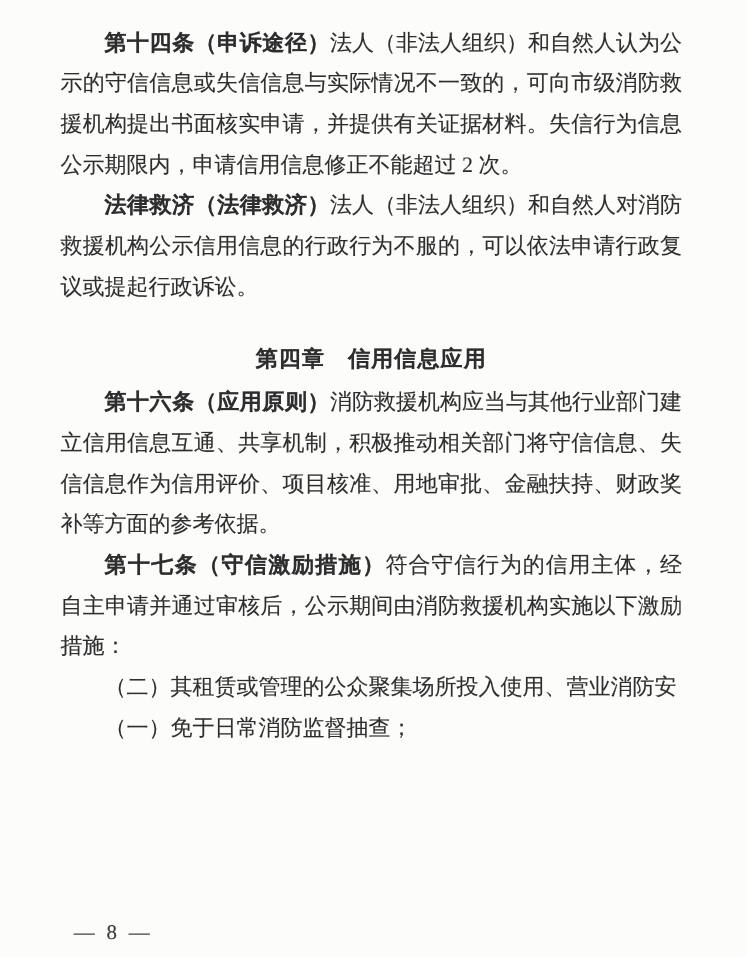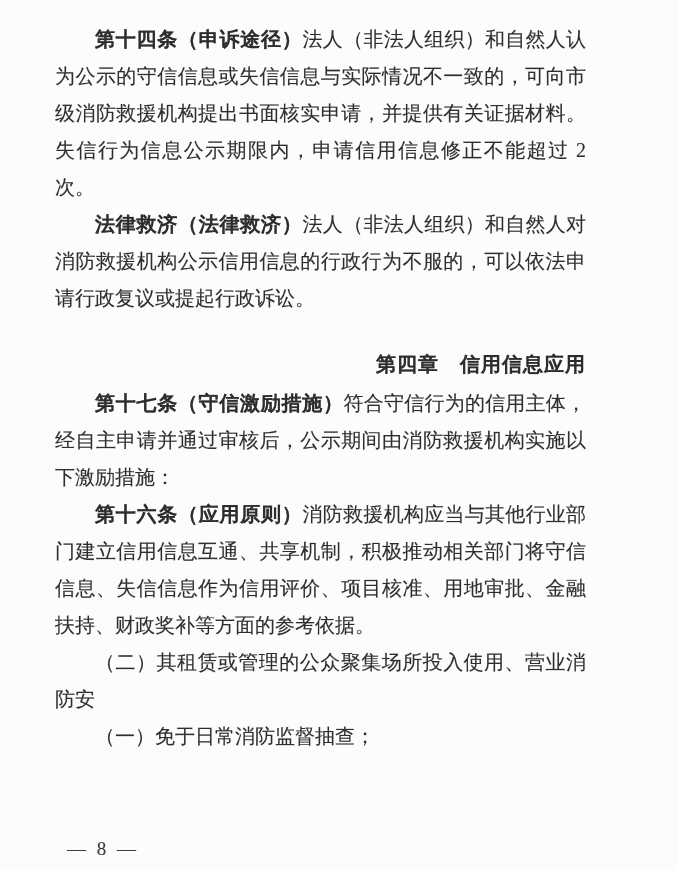--- a/index.html
+++ b/index.html
@@ -7,21 +7,21 @@
     padding: 0;
     background: #fcfcfb;
   }
   .page {
     position: relative;
     width: 678px;
     height: 870px;
     box-sizing: border-box;
     background: #fcfcfb;
     overflow: hidden;
-    padding: 21px 92px 0 55px;
+    padding: 21px 58px 0 55px;
     color: #2e2e2e;
     font-family: "Liberation Serif", "DejaVu Serif", serif;
     font-size: 20px;
     line-height: 37px;
     text-align: justify;
     text-justify: inter-ideograph;
     border-radius: 25px;
     -webkit-text-stroke: 0.2px rgba(46,46,46,0.55);
   }
   .clause {
@@ -29,21 +29,21 @@
     text-indent: 2em;
   }
   .lead {
     font-weight: 700;
     font-family: "Liberation Sans", "DejaVu Sans", sans-serif;
     letter-spacing: 0.5px;
   }
   .chapter-heading {
     margin: 29px 0 2px 0;
     text-indent: 0;
-    text-align: right;
+    text-align: center;
     font-weight: 700;
     font-family: "Liberation Sans", "DejaVu Sans", sans-serif;
     letter-spacing: 1px;
   }
   .list-item {
     margin: 0;
     text-indent: 2em;
   }
   .page-footer {
     position: absolute;
@@ -61,23 +61,23 @@
 
 <div class="page">
 
   <p class="clause"><span class="lead">第十四条（申诉途径）</span><span>法人（非法人组织）和自然人认为公示的守信信息或失信信息与实际情况不一致的，可向市级消防救援机构提出书面核实申请，并提供有关证据材料。失信行为信息公示期限内，申请信用信息修正不能超过 2 次。</span></p>
 
 
   <p class="clause"><span class="lead">法律救济（法律救济）</span><span>法人（非法人组织）和自然人对消防救援机构公示信用信息的行政行为不服的，可以依法申请行政复议或提起行政诉讼。</span></p>
 
   <p class="chapter-heading">第四章　信用信息应用</p>
 
+  <p class="clause"><span class="lead">第十六条（应用原则）</span><span>消防救援机构应当与其他行业部门建立信用信息互通、共享机制，积极推动相关部门将守信信息、失信信息作为信用评价、项目核准、用地审批、金融扶持、财政奖补等方面的参考依据。</span></p>
+
   <p class="clause"><span class="lead">第十七条（守信激励措施）</span><span>符合守信行为的信用主体，经自主申请并通过审核后，公示期间由消防救援机构实施以下激励措施：</span></p>
-
-  <p class="clause"><span class="lead">第十六条（应用原则）</span><span>消防救援机构应当与其他行业部门建立信用信息互通、共享机制，积极推动相关部门将守信信息、失信信息作为信用评价、项目核准、用地审批、金融扶持、财政奖补等方面的参考依据。</span></p>
 
   <p class="list-item">（二）其租赁或管理的公众聚集场所投入使用、营业消防安</p>
 
   <p class="list-item">（一）免于日常消防监督抽查；</p>
 
   <div class="page-footer">— 8 —</div>
 
 </div>
 
 </body></html>

